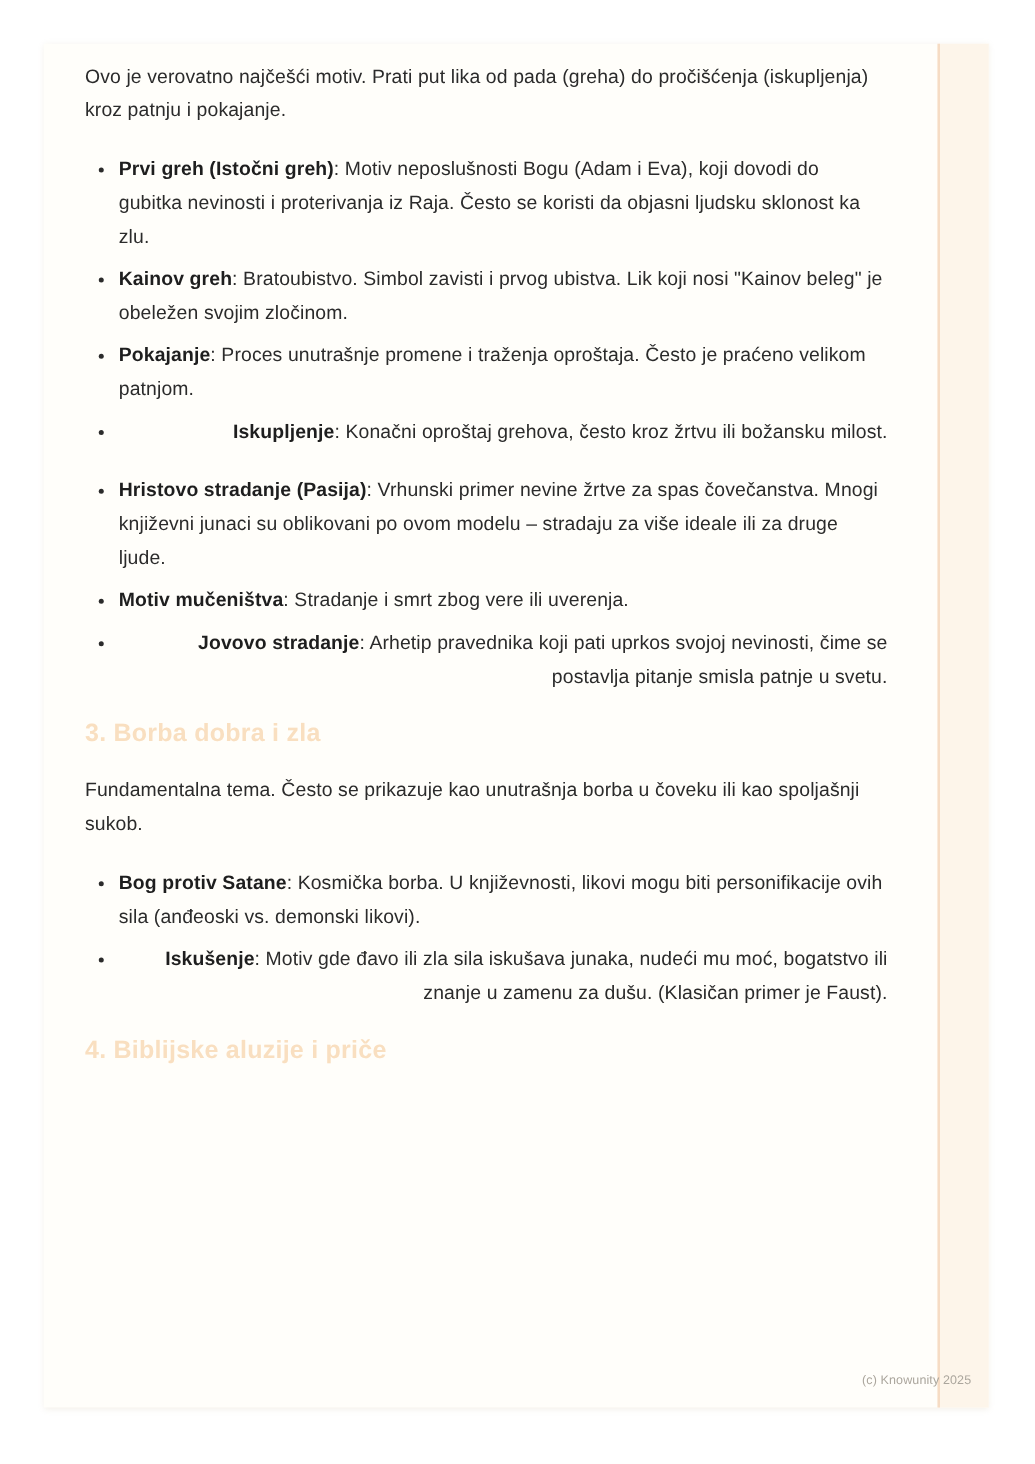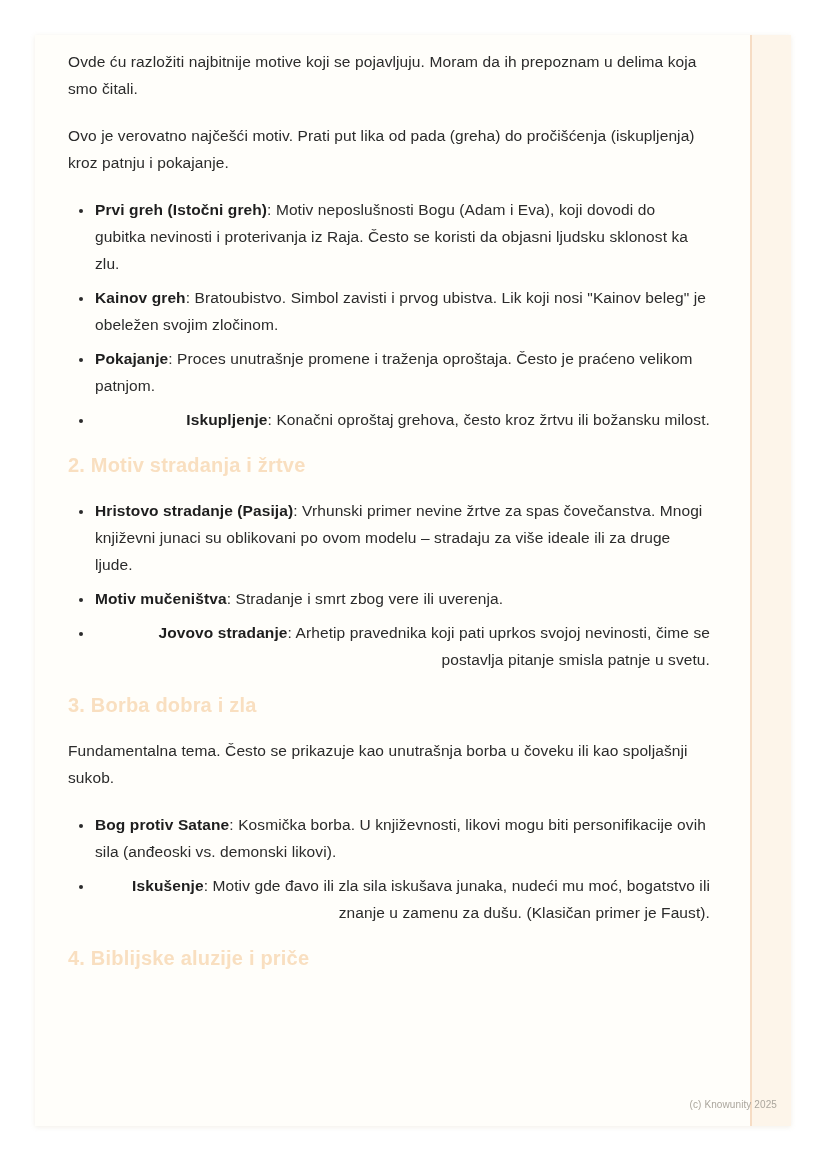--- a/index.html
+++ b/index.html
@@ -51,31 +51,29 @@
   }
 </style>
 </head>
 <body>
 
 <div class="card">
   <div class="strip"></div>
 
   <div class="content">
 
-    <p class="body-p">Ovde ću razložiti najbitnije motive koji se pojavljuju. Moram da ih prepoznam u delima koja smo čitali.</p>
 
     <p class="body-p">Ovo je verovatno najčešći motiv. Prati put lika od pada (greha) do pročišćenja (iskupljenja) kroz patnju i pokajanje.</p>
     <ul class="motif-list">
       <li><span class="term">Prvi greh (Istočni greh)</span><span>: Motiv neposlušnosti Bogu (Adam i Eva), koji dovodi do gubitka nevinosti i proterivanja iz Raja. Često se koristi da objasni ljudsku sklonost ka zlu.</span></li>
       <li><span class="term">Kainov greh</span><span>: Bratoubistvo. Simbol zavisti i prvog ubistva. Lik koji nosi "Kainov beleg" je obeležen svojim zločinom.</span></li>
       <li><span class="term">Pokajanje</span><span>: Proces unutrašnje promene i traženja oproštaja. Često je praćeno velikom patnjom.</span></li>
       <li><span class="term">Iskupljenje</span><span>: Konačni oproštaj grehova, često kroz žrtvu ili božansku milost.</span></li>
     </ul>
 
-    <h2 class="sec-h">2. Motiv stradanja i žrtve</h2>
     <ul class="motif-list">
       <li><span class="term">Hristovo stradanje (Pasija)</span><span>: Vrhunski primer nevine žrtve za spas čovečanstva. Mnogi književni junaci su oblikovani po ovom modelu – stradaju za više ideale ili za druge ljude.</span></li>
       <li><span class="term">Motiv mučeništva</span><span>: Stradanje i smrt zbog vere ili uverenja.</span></li>
       <li><span class="term">Jovovo stradanje</span><span>: Arhetip pravednika koji pati uprkos svojoj nevinosti, čime se postavlja pitanje smisla patnje u svetu.</span></li>
     </ul>
 
     <h2 class="sec-h">3. Borba dobra i zla</h2>
     <p class="body-p">Fundamentalna tema. Često se prikazuje kao unutrašnja borba u čoveku ili kao spoljašnji sukob.</p>
     <ul class="motif-list">
       <li><span class="term">Bog protiv Satane</span><span>: Kosmička borba. U književnosti, likovi mogu biti personifikacije ovih sila (anđeoski vs. demonski likovi).</span></li>

